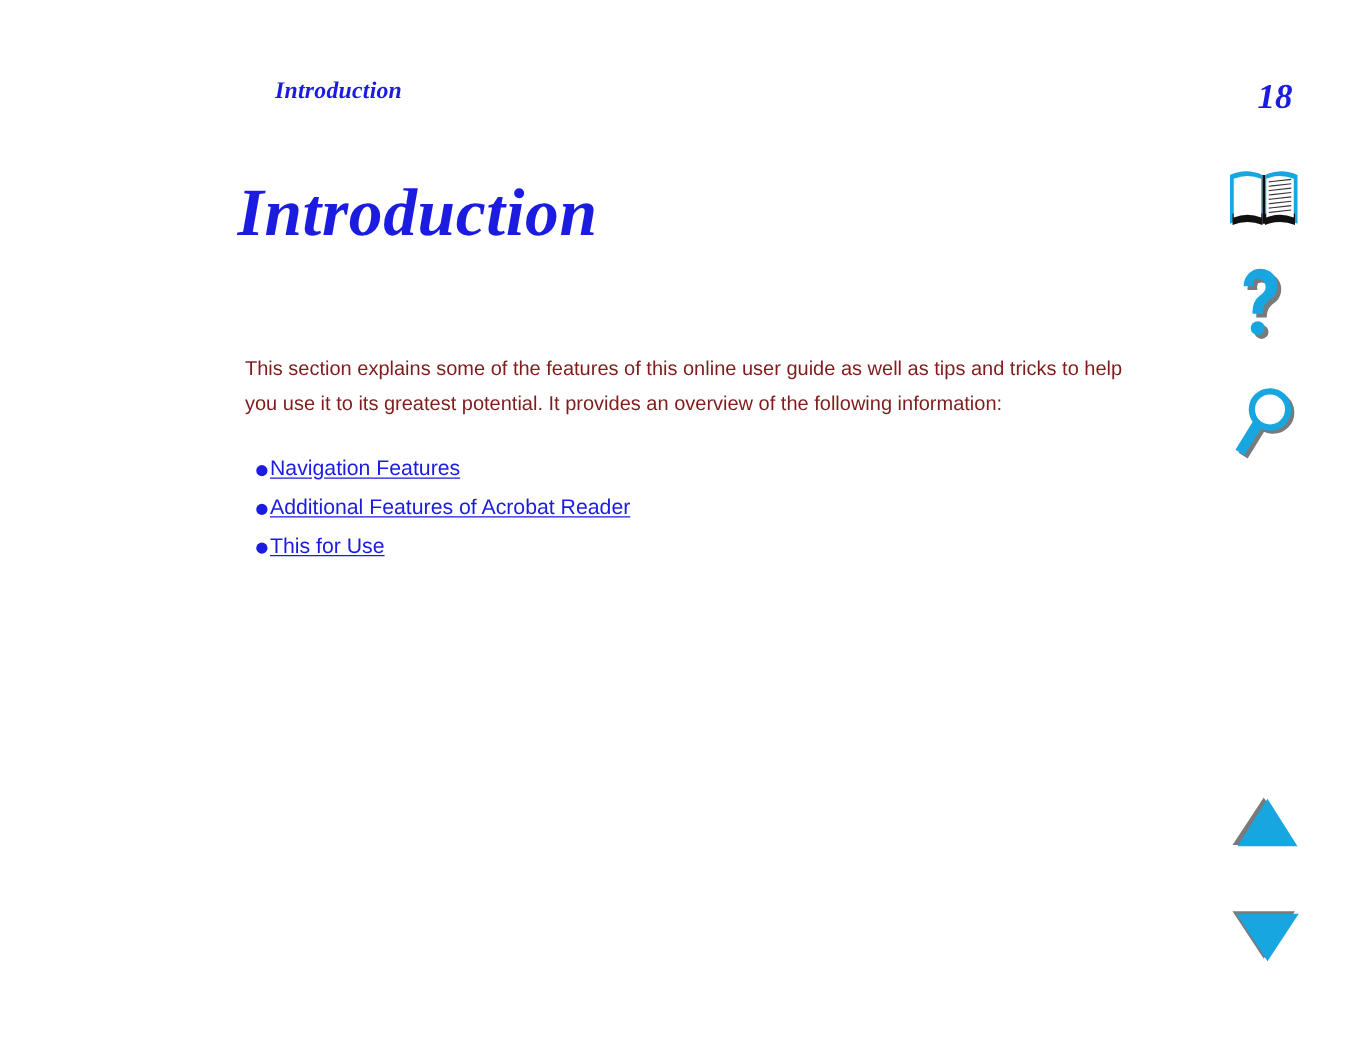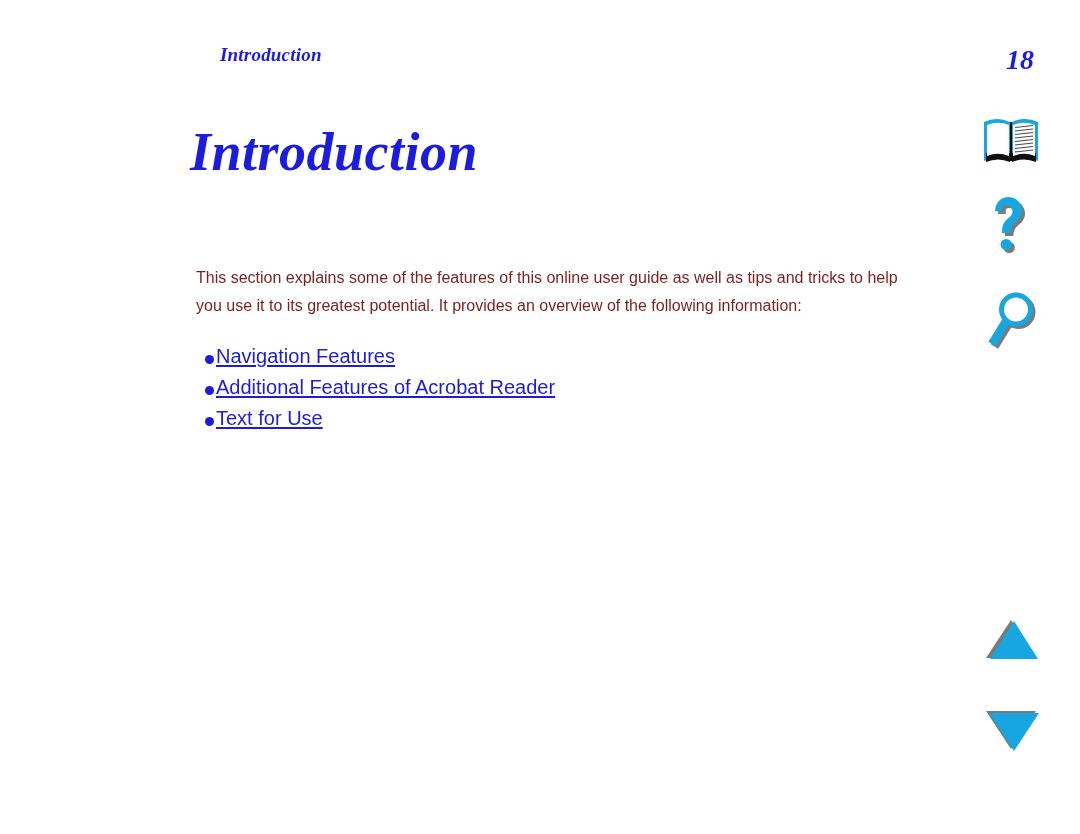--- a/index.html
+++ b/index.html
@@ -13,20 +13,21 @@
     position: relative;
     overflow: hidden;
     font-family: "Liberation Sans", sans-serif;
     -webkit-font-smoothing: antialiased;
   }
 
   .page {
     position: absolute;
     inset: 0;
     background: #ffffff;
+    margin-top: 18px;
   }
 
   
   .running-header {
     position: absolute;
     left: 196px;
     top: 44px;
     width: 800px;
     height: 26px;
   }
@@ -107,21 +108,21 @@
     display: inline-block;
     width: 9px;
     height: 9px;
     border-radius: 50%;
     background: #1c1ce0;
     vertical-align: middle;
     margin-left: 9px;
   }
   .list-link {
     font-family: "Liberation Sans", sans-serif;
-    font-size: 20px;
+    font-size: 17px;
     line-height: 31px;
     color: #1c1ce0;
     text-decoration: underline;
     text-underline-offset: 2px;
     cursor: pointer;
     white-space: nowrap;
   }
 
   
   .icon-rail {
@@ -161,21 +162,21 @@
     <li class="link-list-item">
       <span class="list-bullet"></span>
       <a class="list-link">Navigation Features</a>
     </li>
     <li class="link-list-item">
       <span class="list-bullet"></span>
       <a class="list-link">Additional Features of Acrobat Reader</a>
     </li>
     <li class="link-list-item">
       <span class="list-bullet"></span>
-      <a class="list-link">Text for Use</a>
+      <a class="list-link">This for Use</a>
     </li>
   </ul>
 
 
   <div class="icon-rail">
 
     <div class="rail-icon" id="icon-book">
       <svg viewBox="0 0 62 52" xmlns="http://www.w3.org/2000/svg">
 
         <path d="M4 8 Q17 2 30 8 L30 47 Q17 41 4 47 Z" fill="#17a6e0"></path>

